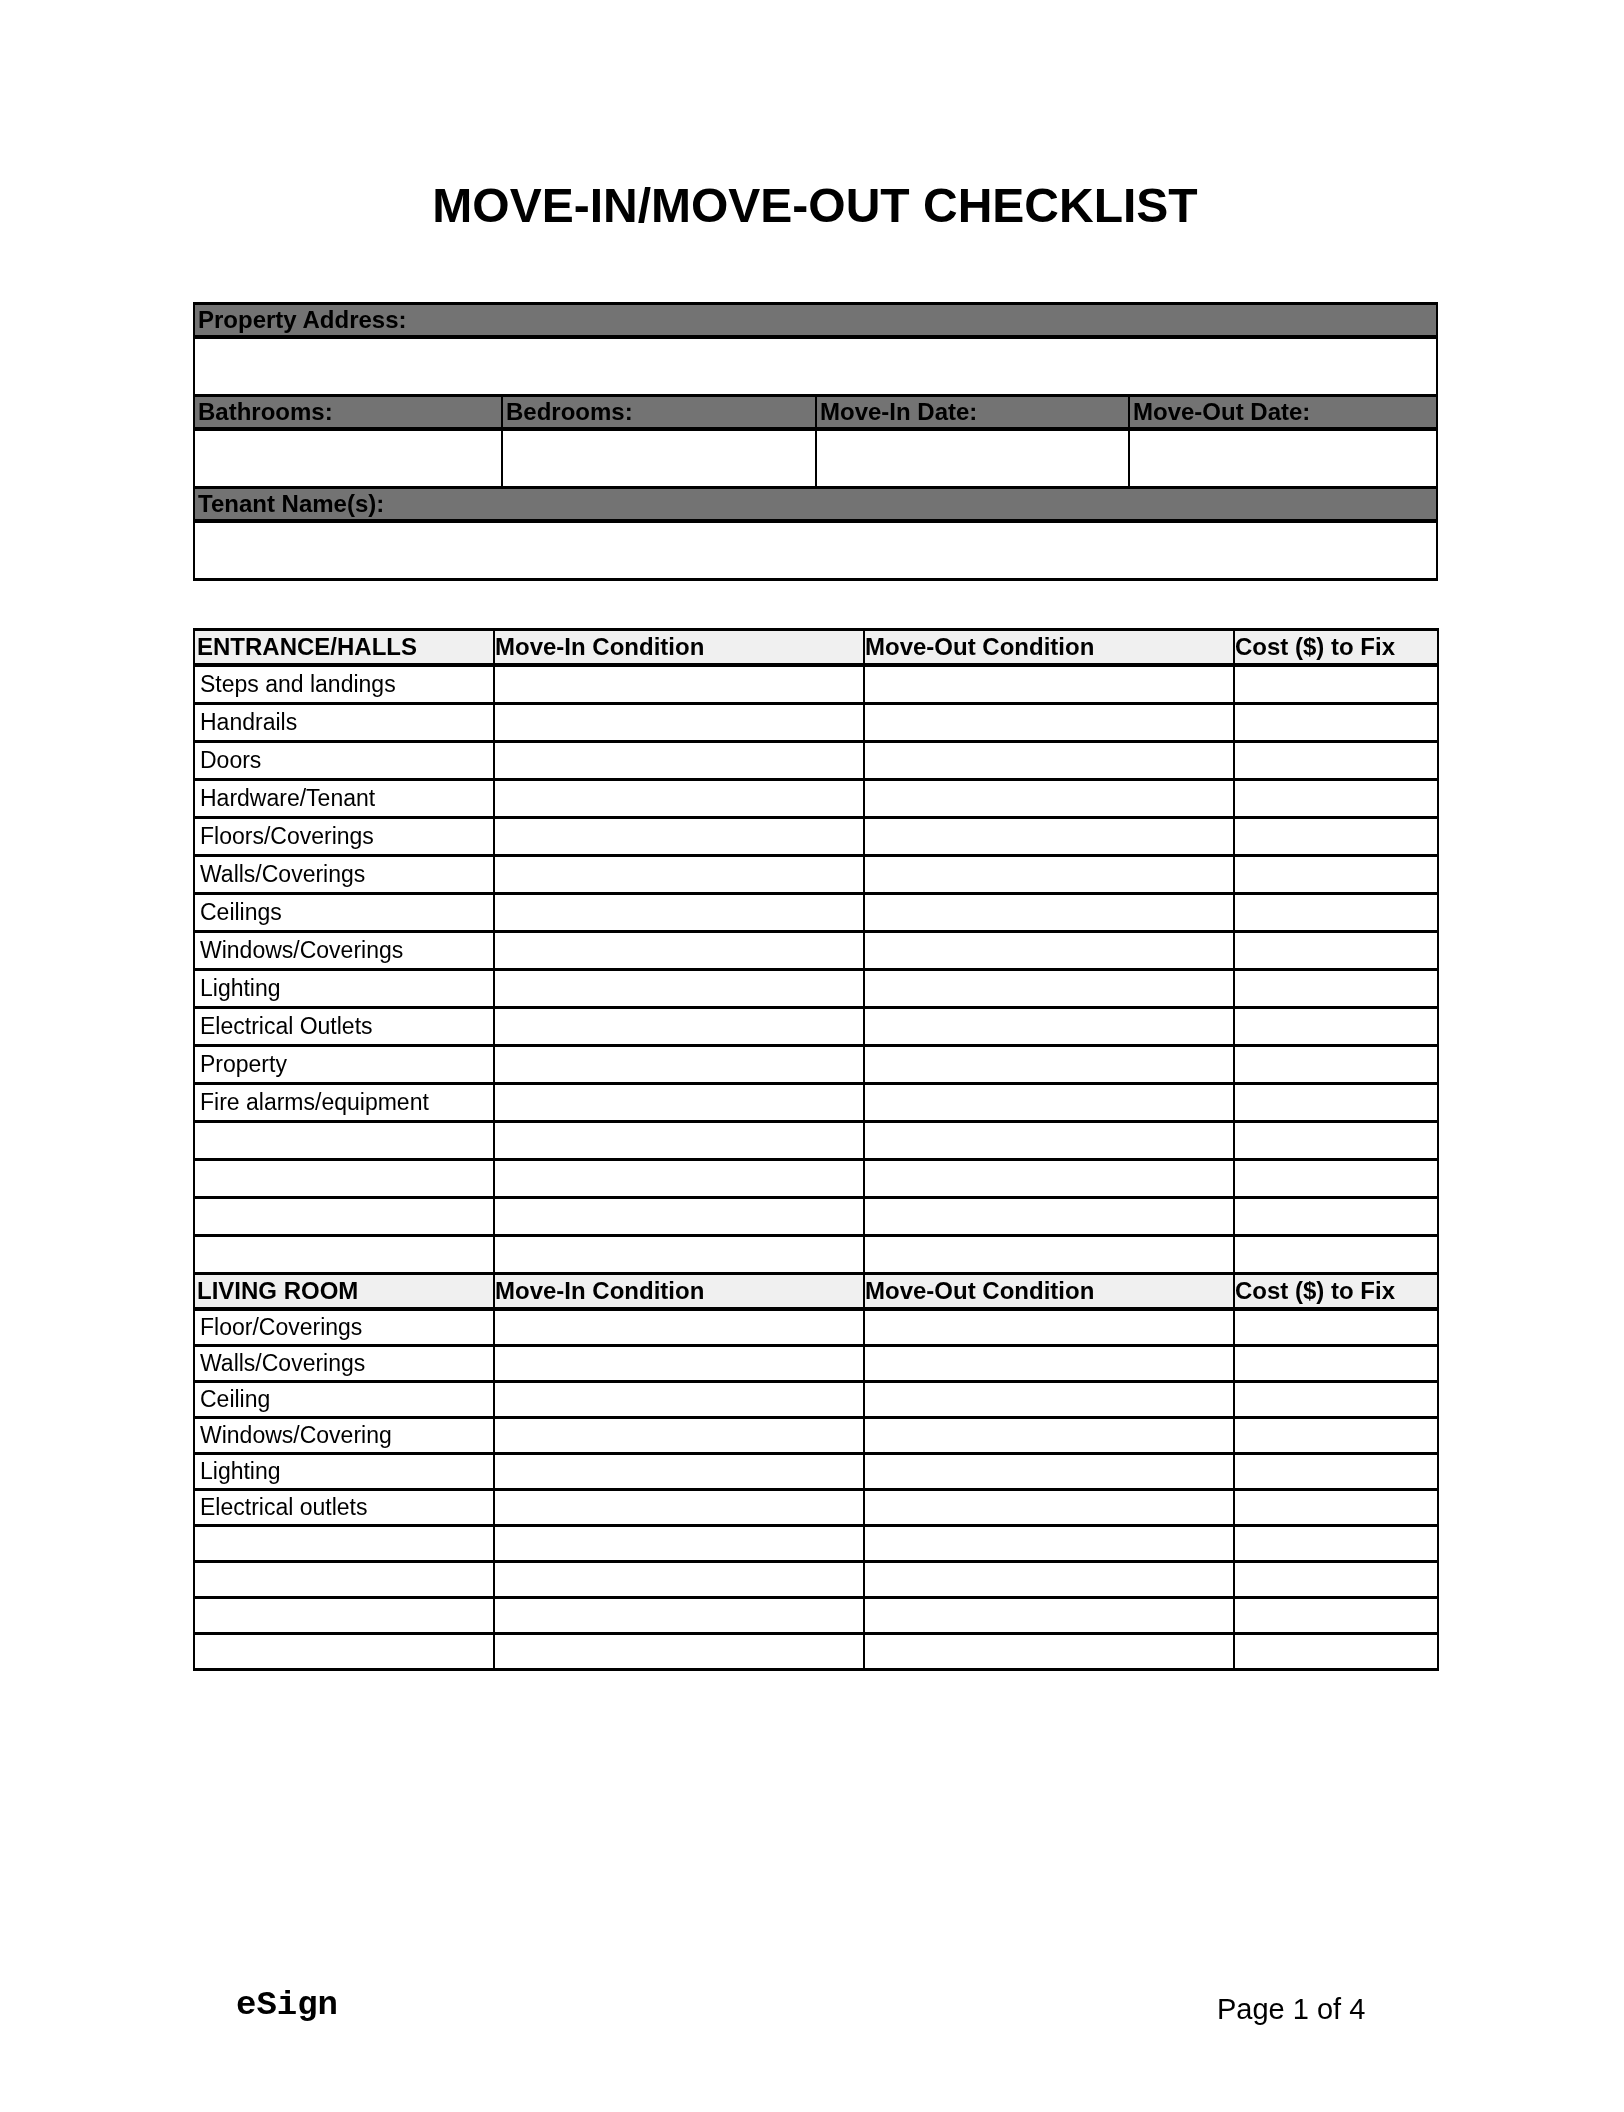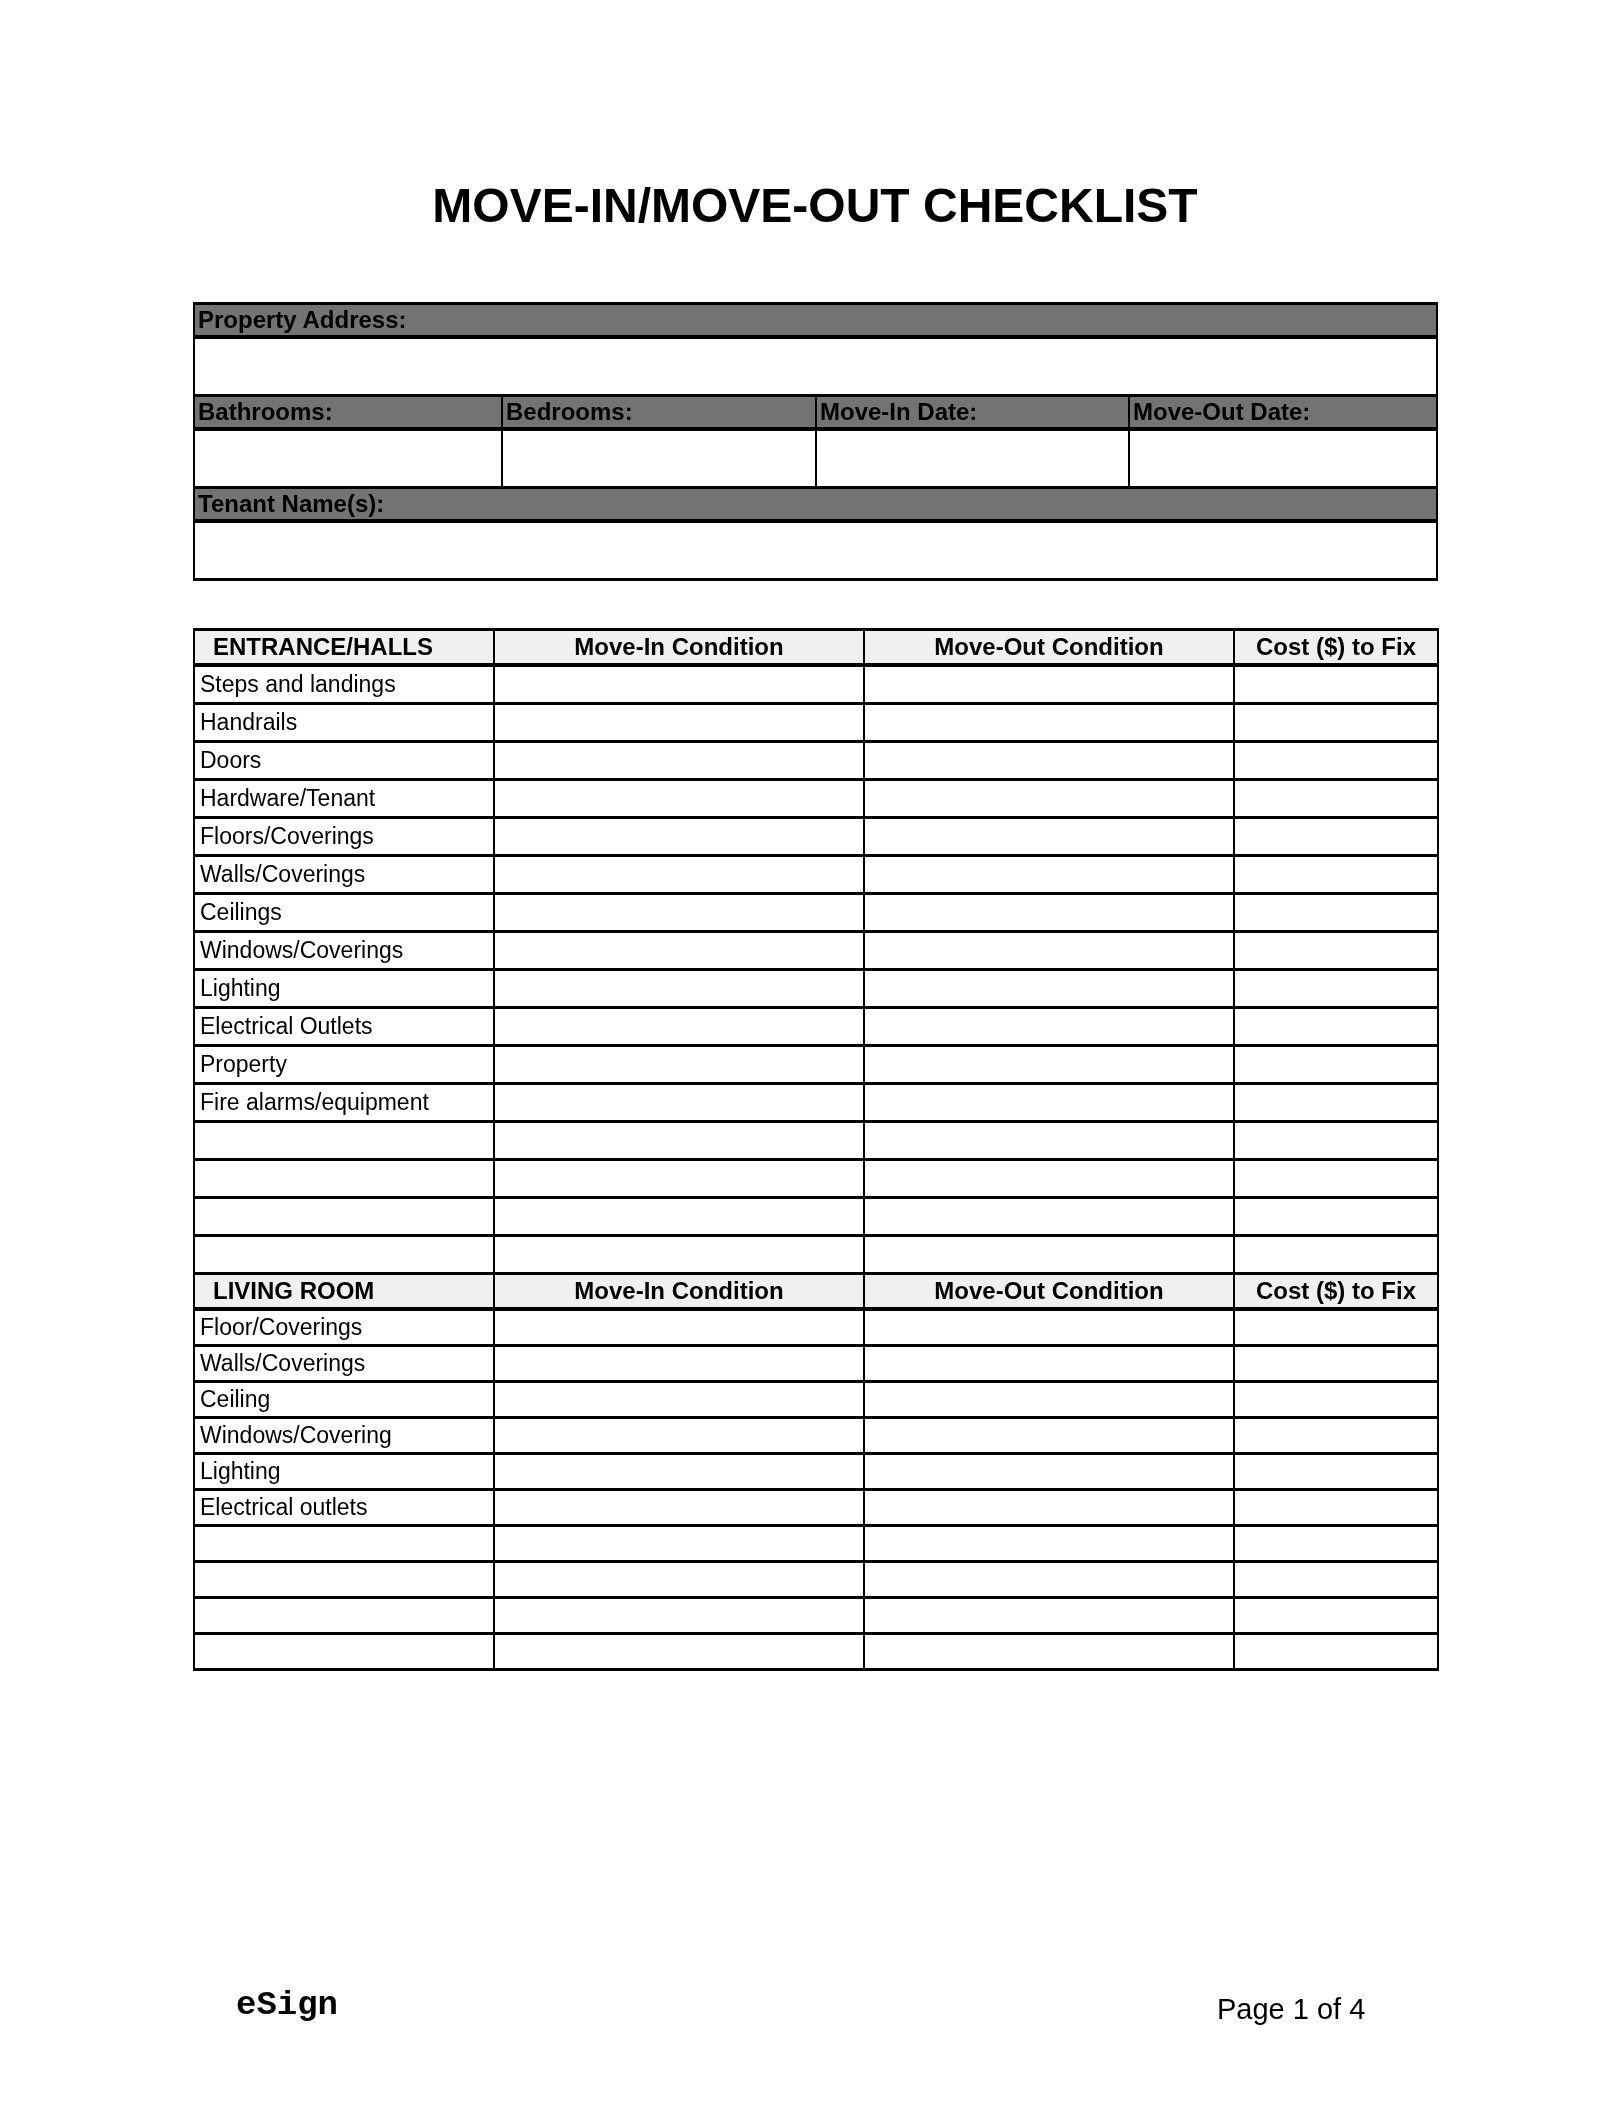--- a/index.html
+++ b/index.html
@@ -69,27 +69,27 @@
     border-bottom-width: 3px;
     padding: 0;
     overflow: hidden;
   }
   .check-table tr.section-header th {
     background: #f0f0f0;
     font-size: 24px;
     font-weight: bold;
     height: 32px;
     vertical-align: middle;
-    text-align: center;
+    text-align: left;
     border-bottom-width: 4px;
     white-space: nowrap;
   }
   .check-table tr.section-header th.sec-name {
     text-align: left;
-    padding-left: 18px;
+    padding-left: 2px;
   }
   .check-table td {
     height: 35px;
     vertical-align: middle;
   }
   .check-table tr.sec-1 td { height: 33px; }
   .check-table td.row-label {
     font-size: 23px;
     text-align: left;
     padding-left: 5px;

